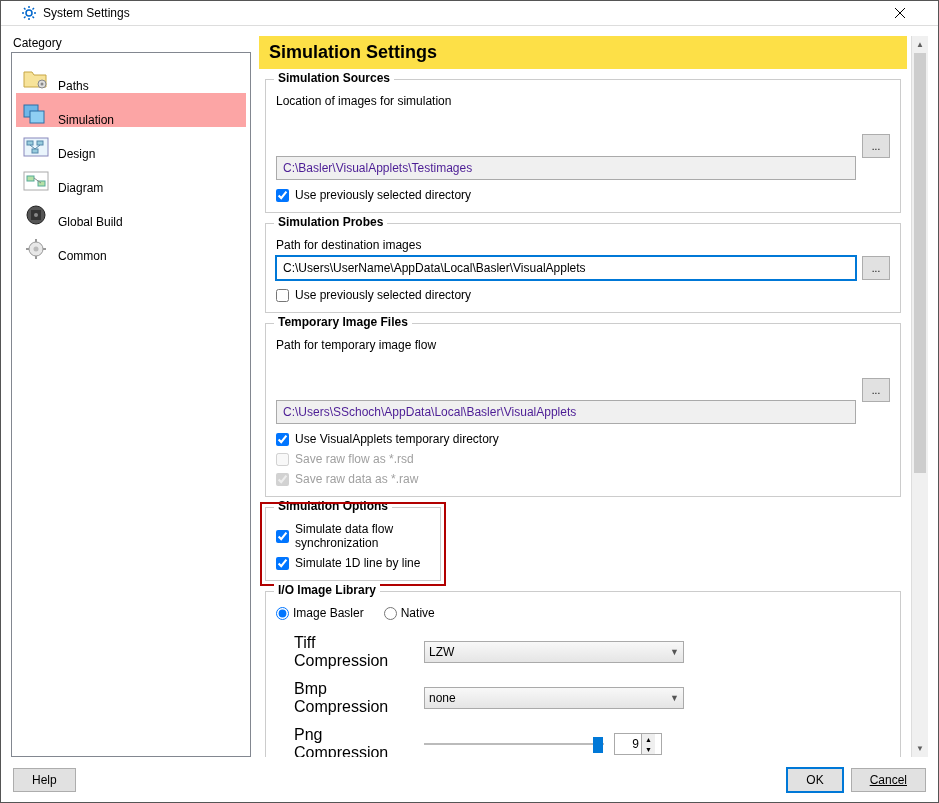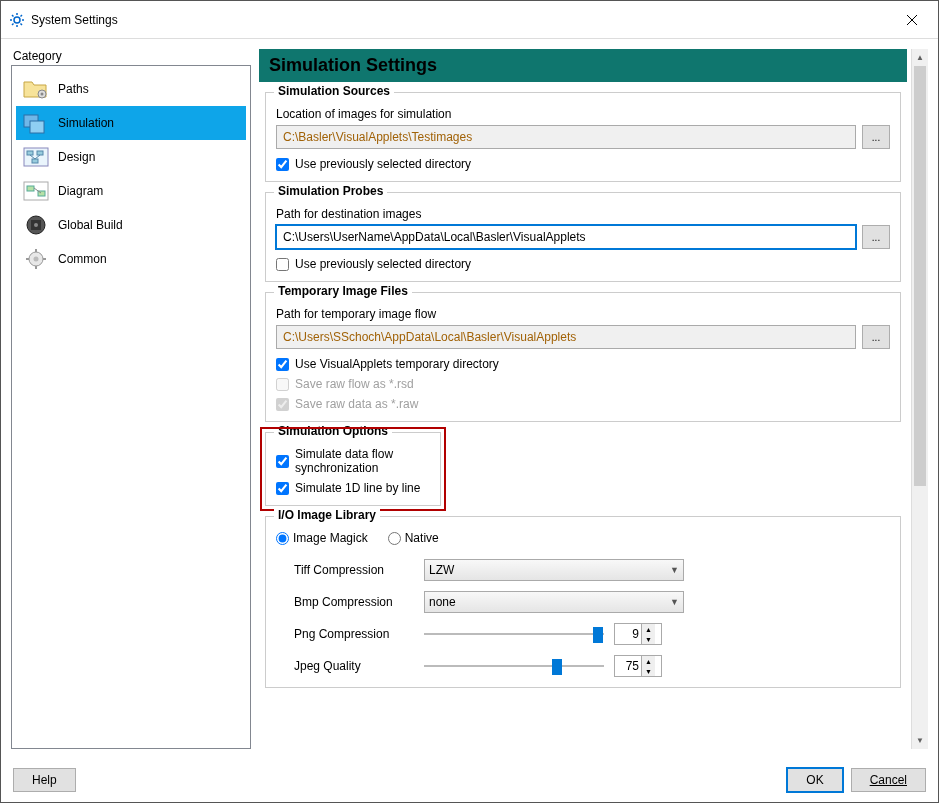--- a/index.html
+++ b/index.html
@@ -1,54 +1,54 @@
 <!DOCTYPE html>
 <html><head>
 <meta charset="utf-8">
 <style>
 * { box-sizing: border-box; margin: 0; padding: 0; }
 body { font-family: "Segoe UI", Tahoma, sans-serif; font-size: 12px; background: #fff; color: #000; }
 .window { width: 939px; height: 803px; border: 1px solid #555; display: flex; flex-direction: column; background: #fff; }
-.titlebar { height: 38px; display: flex; align-items: center; padding: 0 8px; border-bottom: 1px solid #ddd; }
+.titlebar { height: 25px; display: flex; align-items: center; padding: 0 20px; border-bottom: 1px solid #ddd; }
 .titlebar-icon { width: 16px; height: 16px; margin-right: 6px; }
 .titlebar-text { flex: 1; font-size: 12px; }
 .close-btn { width: 36px; height: 28px; display: flex; align-items: center; justify-content: center; cursor: pointer; }
-.body { flex: 1; display: flex; flex-direction: column; padding: 10px; overflow: hidden; gap: 8px; }
+.body { flex: 1; display: flex; flex-direction: column; padding: 10px; overflow: hidden; }
 .content { flex: 1; display: flex; gap: 8px; overflow: hidden; }
 .sidebar-wrap { width: 240px; display: flex; flex-direction: column; }
 .sidebar-label { font-size: 12px; margin-bottom: 2px; padding-left: 2px; }
 .sidebar { flex: 1; border: 1px solid #828790; background: #fff; overflow: auto; }
 .tree { padding: 6px 4px; }
-.tree-item { display: flex; align-items: center; height: 34px; padding: 0 4px; cursor: pointer; }
-.tree-item.selected { background: #0ea5e9; }
+.tree-item { display: flex; align-items: flex-end; height: 34px; padding: 0 4px; cursor: pointer; }
+.tree-item.selected { background: #fca5a5; }
 .tree-icon { width: 32px; height: 28px; margin-right: 6px; display: flex; align-items: center; justify-content: center; }
 .tree-label { font-size: 12px; }
 .main { flex: 1; display: flex; gap: 2px; overflow: hidden; }
 .panel-scroll { flex: 1; overflow-y: auto; padding-right: 2px; }
 .scrollbar { width: 17px; background: #f0f0f0; border-left: 1px solid #ddd; position: relative; }
 .sb-arrow { height: 17px; display: flex; align-items: center; justify-content: center; color: #606060; font-size: 8px; }
 .sb-thumb { position: absolute; left: 2px; right: 2px; top: 17px; height: 420px; background: #cdcdcd; }
-.page-title { background: #0f766e; padding: 6px 10px; font-size: 18px; font-weight: bold; }
+.page-title { background: #fde047; padding: 6px 10px; font-size: 18px; font-weight: bold; }
 .group { border: 1px solid #ccc; margin: 10px 6px 4px 6px; padding: 14px 10px 10px 10px; position: relative; }
 .group-title { position: absolute; top: -9px; left: 8px; background: #fff; padding: 0 4px; font-size: 12px; font-weight: bold; }
 .group.highlighted::after { content: ""; position: absolute; inset: -6px; border: 2px solid #b10000; pointer-events: none; }
 .field-label { font-size: 12px; margin-bottom: 4px; }
 .row { display: flex; align-items: center; gap: 6px; margin-bottom: 8px; }
 .row:last-child { margin-bottom: 0; }
 .text-input { flex: 1; height: 24px; padding: 2px 6px; font-size: 12px; border: 1px solid #aaa; background: #fff; font-family: inherit; }
-.text-input[disabled] { background: #f0f0f0; color: #a16207; }
+.text-input[disabled] { background: #f0f0f0; color: #4c1d95; margin-top: 44px; }
 .text-input.focused { border: 1px solid #0078d7; outline: 1px solid #0078d7; }
 .browse-btn { width: 28px; height: 24px; border: 1px solid #adadad; background: #e1e1e1; cursor: pointer; display: flex; align-items: center; justify-content: center; font-size: 10px; }
 .checkbox-row { display: flex; align-items: center; gap: 6px; margin-top: 6px; font-size: 12px; }
 .checkbox-row.disabled { color: #a0a0a0; }
 input[type=checkbox] { width: 13px; height: 13px; }
 .radio-row { display: flex; align-items: center; gap: 20px; margin-bottom: 14px; }
 .radio-opt { display: flex; align-items: center; gap: 4px; font-size: 12px; }
 .form-grid { display: grid; grid-template-columns: 120px 1fr; row-gap: 10px; column-gap: 10px; align-items: center; max-width: 480px; }
-.form-grid .lbl { font-size: 12px; }
+.form-grid .lbl { font-size: 16px; }
 .select { height: 22px; width: 260px; border: 1px solid #aaa; background: linear-gradient(#f8f8f8,#e5e5e5); padding: 0 4px; font-size: 12px; display: flex; align-items: center; justify-content: space-between; cursor: pointer; }
 .select .arrow { font-size: 9px; color: #555; }
 .slider-cell { display: flex; align-items: center; gap: 10px; }
 .slider-track { position: relative; width: 180px; height: 20px; }
 .slider-line { position: absolute; top: 9px; left: 0; right: 0; height: 2px; background: #bbb; }
 .slider-thumb { position: absolute; top: 3px; width: 10px; height: 16px; background: #0078d7; }
 .spinner { display: flex; align-items: center; border: 1px solid #aaa; height: 22px; width: 48px; }
 .spinner input { border: none; width: 26px; text-align: right; padding-right: 2px; font-size: 12px; outline: none; }
 .spinner .spins { display: flex; flex-direction: column; width: 14px; }
 .spinner .spn { height: 10px; font-size: 7px; display: flex; align-items: center; justify-content: center; background: #efefef; border-left: 1px solid #aaa; cursor: pointer; }
@@ -226,21 +226,21 @@
               <input type="checkbox" checked="" style="">
               <span>Simulate 1D line by line</span>
             </label>
           </div>
 
           <div class="group">
             <span class="group-title">I/O Image Library</span>
             <div class="radio-row">
               <label class="radio-opt">
                 <input type="radio" name="iolib" checked="" style="">
-                <span>Image Magick</span>
+                <span>Image Basler</span>
               </label>
               <label class="radio-opt">
                 <input type="radio" name="iolib" style="">
                 <span>Native</span>
               </label>
             </div>
             <div class="form-grid" style="margin-left:18px">
               <span class="lbl">Tiff Compression</span>
               <div class="select">
                 <span>LZW</span>

